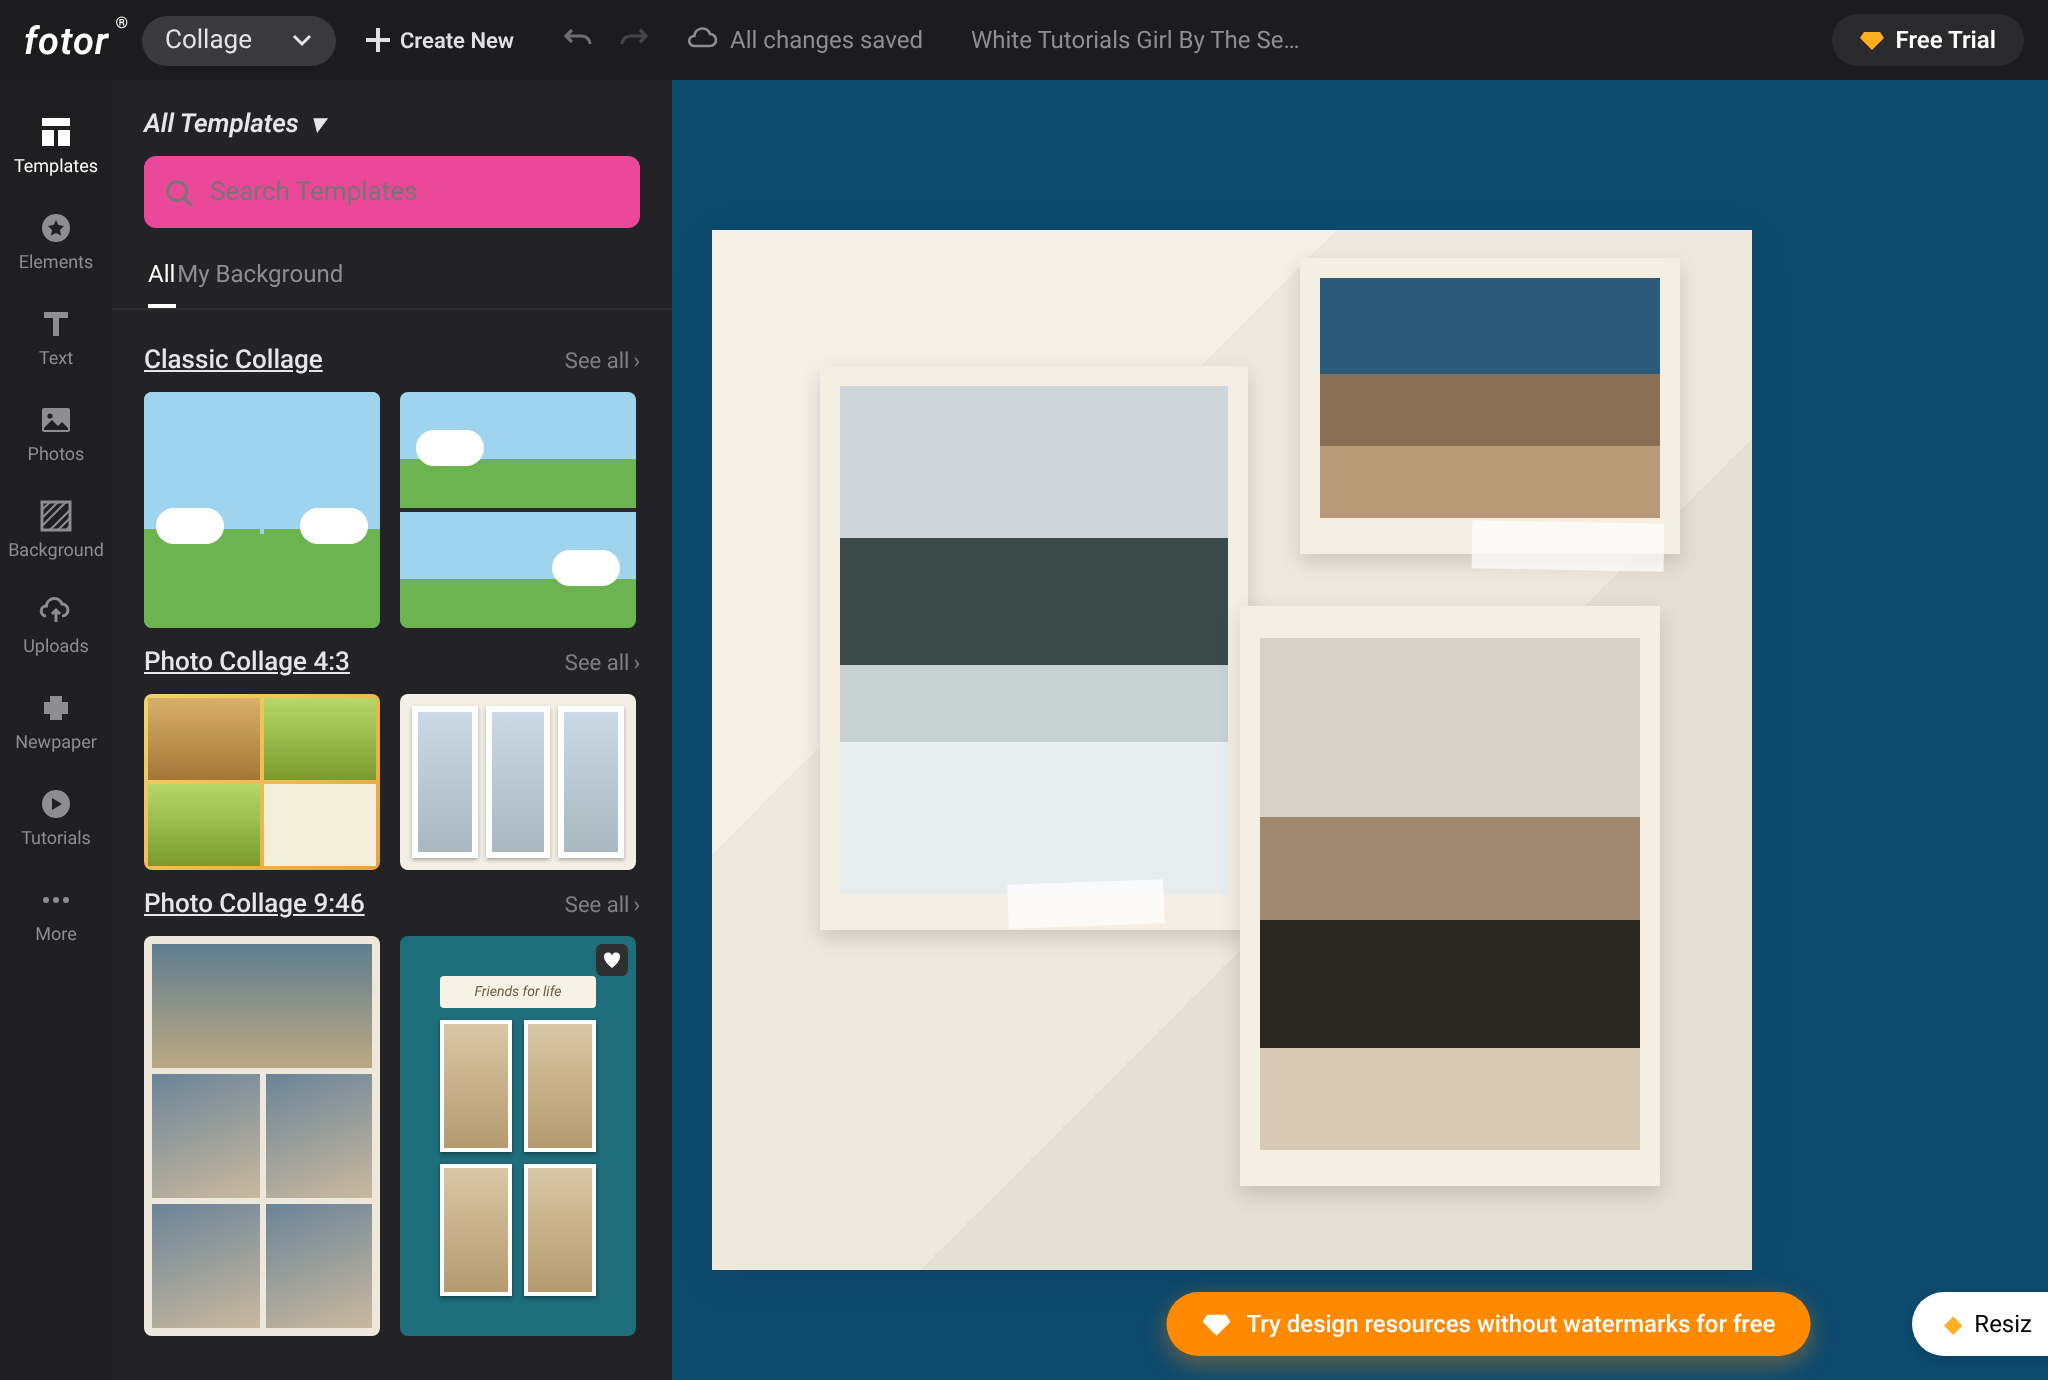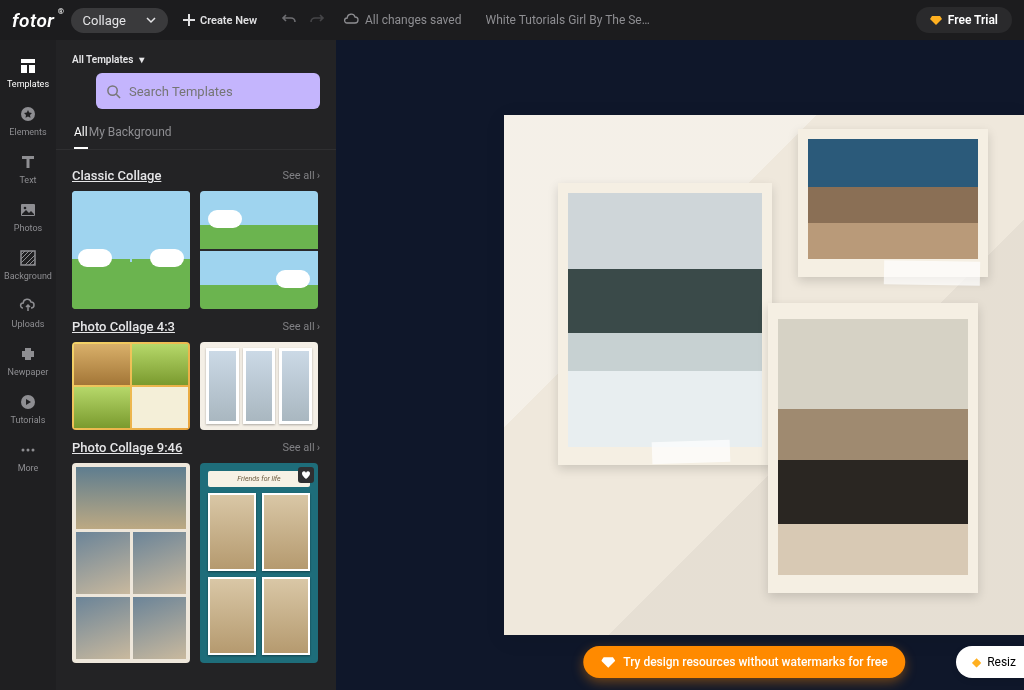--- a/index.html
+++ b/index.html
@@ -21,23 +21,23 @@
 .diamond { width: 12px; height: 12px; }
 
 
 .body { display: flex; flex: 1; min-height: 0; }
 .rail { width: 56px; background: #1f1f21; display: flex; flex-direction: column; align-items: center; padding-top: 8px; }
 .rail-item { width: 56px; height: 48px; display: flex; flex-direction: column; align-items: center; justify-content: center; gap: 3px; color: #8e8e92; font-size: 9px; cursor: pointer; }
 .rail-item.active { color: #fff; }
 .rail-item .ri { width: 20px; height: 20px; display: flex; align-items: center; justify-content: center; }
 
 .panel { width: 280px; background: #232325; color: #e6e6e8; display: flex; flex-direction: column; position: relative; }
-.panel-head { padding: 14px 16px 8px; font-size: 10px; font-weight: 600; display: flex; align-items: center; gap: 6px; cursor: pointer; }
+.panel-head { padding: 14px 16px 8px; font-size: 13px; font-weight: 600; display: flex; align-items: center; gap: 6px; cursor: pointer; font-style: italic; }
 .search-wrap { padding: 0 16px 10px; }
-.search { background: #c4b5fd; border-radius: 6px; height: 36px; display: flex; align-items: center; padding: 0 10px; gap: 8px; margin-left: 24px; }
+.search { background: #ec4899; border-radius: 6px; height: 36px; display: flex; align-items: center; padding: 0 10px; gap: 8px; }
 .search input { border: none; outline: none; flex: 1; font-size: 13px; color: #333; background: transparent; }
 .tabs { display: flex; gap: 1px; padding: 0 18px; font-size: 12px; border-bottom: 1px solid rgba(255,255,255,0.06); }
 .tab { padding: 6px 0 8px; color: #8e8e92; cursor: pointer; border-bottom: 2px solid transparent; }
 .tab.active { color: #fff; border-bottom-color: #fff; }
 .groups { flex: 1; overflow: auto; padding: 8px 16px 16px; }
 .group-head { display: flex; align-items: center; justify-content: space-between; margin: 10px 0 8px; font-size: 13px; }
 .group-title { color: #e6e6e8; font-weight: 500; text-decoration: underline; }
 .see-all { color: #808084; font-size: 11px; display: flex; align-items: center; gap: 2px; cursor: pointer; }
 .thumbs { display: flex; gap: 10px; }
 
@@ -54,30 +54,30 @@
 .th-43.a > div:nth-child(1){background:linear-gradient(#d9b06a,#a37637);}
 .th-43.a > div:nth-child(4){background:#f4efd8;}
 .th-43.b { background: #f4efe6; display: flex; gap: 4px; padding: 6px; }
 .th-43.b .pf { flex: 1; background: #fff; box-shadow: 0 1px 2px rgba(0,0,0,.3); display: flex; flex-direction: column; }
 .th-43.b .pf .pimg { flex: 1; background: linear-gradient(#cbd9e6,#a9b7c0); margin: 3px; }
 
 .th-916 { width: 118px; height: 200px; border-radius: 4px; cursor: pointer; position: relative; overflow: hidden; }
 .th-916.a { background: #eee7db; display: grid; grid-template-columns: 1fr 1fr; grid-template-rows: 1fr 1fr 1fr; gap: 3px; padding: 4px; }
 .th-916.a > div { background: linear-gradient(160deg,#6b8498,#c9b99e); }
 .th-916.a > div:nth-child(1){grid-column:1/3;background:linear-gradient(#5e7d8f,#bca983);}
-.th-916.b { background: #1e6d7a; padding: 8px; display: grid; grid-template-columns: 1fr 1fr; grid-template-rows: auto 1fr 1fr; gap: 6px; }
+.th-916.b { background: #1e6d7a; padding: 20px; display: grid; grid-template-columns: 1fr 1fr; grid-template-rows: auto 1fr 1fr; gap: 6px; }
 .th-916.b .lbl { grid-column: 1/3; background: #f7f2e6; height: 16px; border-radius: 2px; font-size: 7px; display:flex;align-items:center;justify-content:center;color:#6b5a3e;font-style:italic;}
 .th-916.b > .p { background: #fff; padding: 2px; box-shadow: 0 1px 2px rgba(0,0,0,.4); }
 .th-916.b > .p > div { width: 100%; height: 100%; background: linear-gradient(#d9c7a6,#b59a6f); }
 .th-916.b .heart { position: absolute; top: 4px; right: 4px; width: 16px; height: 16px; background: #2f2f31; border-radius: 3px; display:flex;align-items:center;justify-content:center; }
 
 .collapse-tab { position: absolute; right: -14px; top: 50%; transform: translateY(-50%); width: 14px; height: 50px; background: #2c2c2e; border-radius: 0 6px 6px 0; display:flex; align-items:center; justify-content:center; color:#b0b0b4; cursor:pointer; font-size: 10px; }
 
 
-.canvas-area { flex: 1; background: #0f172a; position: relative; overflow: hidden; display:flex; align-items:center; justify-content:flex-end; }
+.canvas-area { flex: 1; background: #0c4a6e; position: relative; overflow: hidden; display:flex; align-items:center; justify-content:flex-start; }
 .artboard { width: 520px; height: 520px; background: #efe8dc; position: relative; box-shadow: 0 4px 20px rgba(0,0,0,0.08); margin-top: 20px; margin-left: 20px; }
 .artboard::before { content:""; position:absolute; inset:0; background: linear-gradient(135deg, rgba(255,255,255,0.35) 0 30%, transparent 30% 60%, rgba(0,0,0,0.04) 60% 100%); }
 .frame { position: absolute; background: #f5efe3; padding: 10px 10px 18px 10px; box-shadow: 0 4px 10px rgba(0,0,0,0.15); }
 .frame .img { width: 100%; height: 100%; }
 .frame.main { left: 54px; top: 68px; width: 214px; height: 282px; }
 .frame.main .img { background: linear-gradient(180deg,#cfd6d9 0 30%, #3a4a49 30% 55%, #c7d1d2 55% 70%, #e8eef0 70%); }
 .frame.tr { right: 36px; top: 14px; width: 190px; height: 148px; }
 .frame.tr .img { background: linear-gradient(180deg,#2b5a7a 0 40%, #8a6f55 40% 70%, #b99a79 70%); }
 .frame.br { right: 46px; top: 188px; width: 210px; height: 290px; padding-top: 16px; }
 .frame.br .img { background: linear-gradient(180deg,#d6d2c5 0 35%, #9f8a70 35% 55%, #2a2622 55% 80%, #d8c9b4 80%); }

